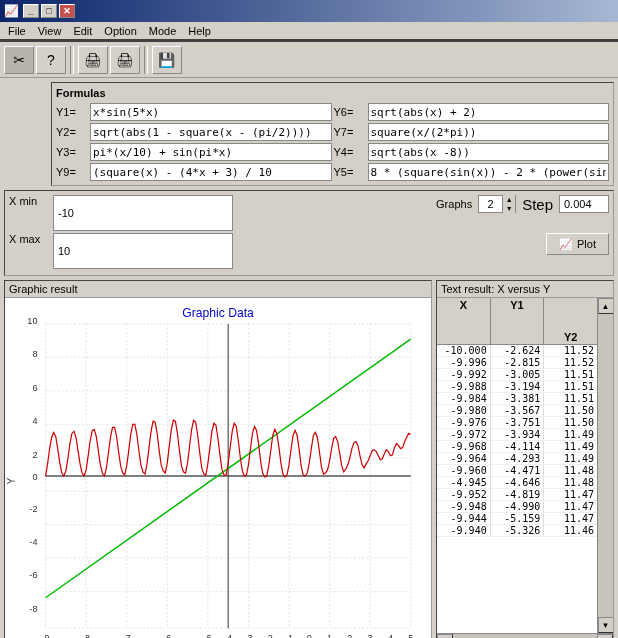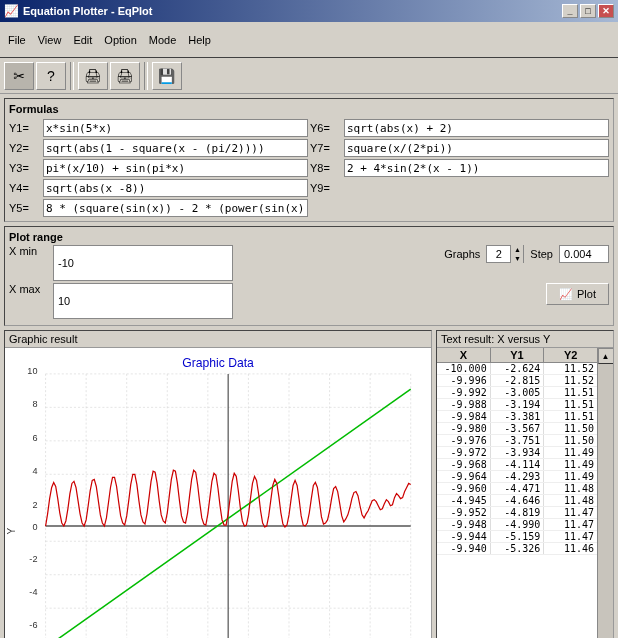--- a/index.html
+++ b/index.html
@@ -26,25 +26,25 @@
       border-left-color: #fff;
       font-size: 9px;
       display: flex; align-items: center; justify-content: center;
       cursor: pointer;
       color: #000;
     }
     .tb-btn.close { background: #c75050; color: white; }
 
     .menu-bar {
       background: #d4d0c8;
-      height: 36px;
+      height: 20px;
       display: flex;
       align-items: center;
       padding: 0 2px;
-      border-bottom: 1px solid #404040;
+      border-bottom: 3px solid #404040;
     }
     .menu-item {
       padding: 2px 6px;
       cursor: pointer;
       font-size: 11px;
     }
 
     .toolbar {
       background: #d4d0c8;
       height: 36px;
@@ -73,20 +73,21 @@
       font-size: 11px;
       font-weight: bold;
       margin-bottom: 2px;
     }
 
     .formulas-section {
       background: #d4d0c8;
       border: 1px inset #999;
       padding: 4px;
       margin-bottom: 4px;
+      margin-left: 47px;
     }
     .formulas-section .section-label { margin-bottom: 4px; }
     .formulas-grid {
       display: grid;
       grid-template-columns: 1fr 1fr;
       gap: 2px;
     }
     .formula-row {
       display: flex;
       align-items: center;
@@ -153,21 +154,21 @@
     .spinner-btns { display: flex; flex-direction: column; }
     .spin-btn {
       width: 12px; height: 9px;
       background: #d4d0c8;
       border: none;
       font-size: 7px;
       cursor: pointer;
       display: flex; align-items: center; justify-content: center;
       line-height: 1;
     }
-    .step-label { font-size: 11px; }
+    .step-label { font-size: 15px; }
     .step-input {
       width: 50px;
       height: 18px;
       border: 1px solid #888;
       background: white;
       padding: 1px 4px;
       font-size: 11px;
     }
     .plot-btn {
       background: #d4d0c8;
@@ -231,21 +232,21 @@
       border-bottom: 1px solid #888;
       font-size: 11px;
       font-weight: bold;
     }
     .th-cell {
       flex: 1;
       text-align: center;
       padding: 1px 2px;
       border-right: 1px solid #888;
     }
-    .th-cell:last-child { border-right: none; }
+    .th-cell:last-child { border-right: none; margin-top: 32px; }
     .text-table-body {
       overflow-y: auto;
       height: 330px;
     }
     .tr-row {
       display: flex;
       border-bottom: 1px solid #eee;
       font-size: 10px;
       font-family: monospace;
     }
@@ -297,21 +298,20 @@
     }
     .sb-htrack { flex: 1; height: 16px; background: #c8c4bc; }
 
     svg { display: block; }
   </style>
 </head>
 <body>
 
 <div class="title-bar">
   <span class="title-bar-icon">📈</span>
-  <span class="title-bar-text">Equation Plotter - EqPlot</span>
   <div class="title-bar-buttons">
     <div class="tb-btn">_</div>
     <div class="tb-btn">□</div>
     <div class="tb-btn close">✕</div>
   </div>
 </div>
 
 <div class="menu-bar">
   <div class="menu-item">File</div>
   <div class="menu-item">View</div>
@@ -352,42 +352,38 @@
       </div>
       <div class="formula-row">
         <span class="formula-label">Y7=</span>
         <input class="formula-input" type="text" value="square(x/(2*pi))" style="">
       </div>
 
       <div class="formula-row">
         <span class="formula-label">Y3=</span>
         <input class="formula-input" type="text" value="pi*(x/10) + sin(pi*x)" style="">
       </div>
-      <div class="formula-row">
-        <span class="formula-label">Y8=</span>
-        <input class="formula-input" type="text" value="2 + 4*sin(2*(x - 1))" style="">
-      </div>
 
       <div class="formula-row">
         <span class="formula-label">Y4=</span>
         <input class="formula-input" type="text" value="sqrt(abs(x -8))" style="">
       </div>
       <div class="formula-row">
         <span class="formula-label">Y9=</span>
+        <input class="formula-input" type="text" value="(square(x) - (4*x + 3) / 10" style="">
       </div>
 
       <div class="formula-row">
         <span class="formula-label">Y5=</span>
         <input class="formula-input" type="text" value="8 * (square(sin(x)) - 2 * (power(sin(x),4)))" style="">
       </div>
     </div>
   </div>
 
   <div class="plot-range-section">
-    <div class="section-label">Plot range</div>
     <div class="plot-range-row">
       <span class="range-label">X min</span>
       <input class="range-input" type="text" value="-10" style="">
       <div class="range-right">
         <span class="graphs-label">Graphs</span>
         <div class="spinner-container">
           <span class="spinner-val">2</span>
           <div class="spinner-btns">
             <button class="spin-btn">▲</button>
             <button class="spin-btn">▼</button>

